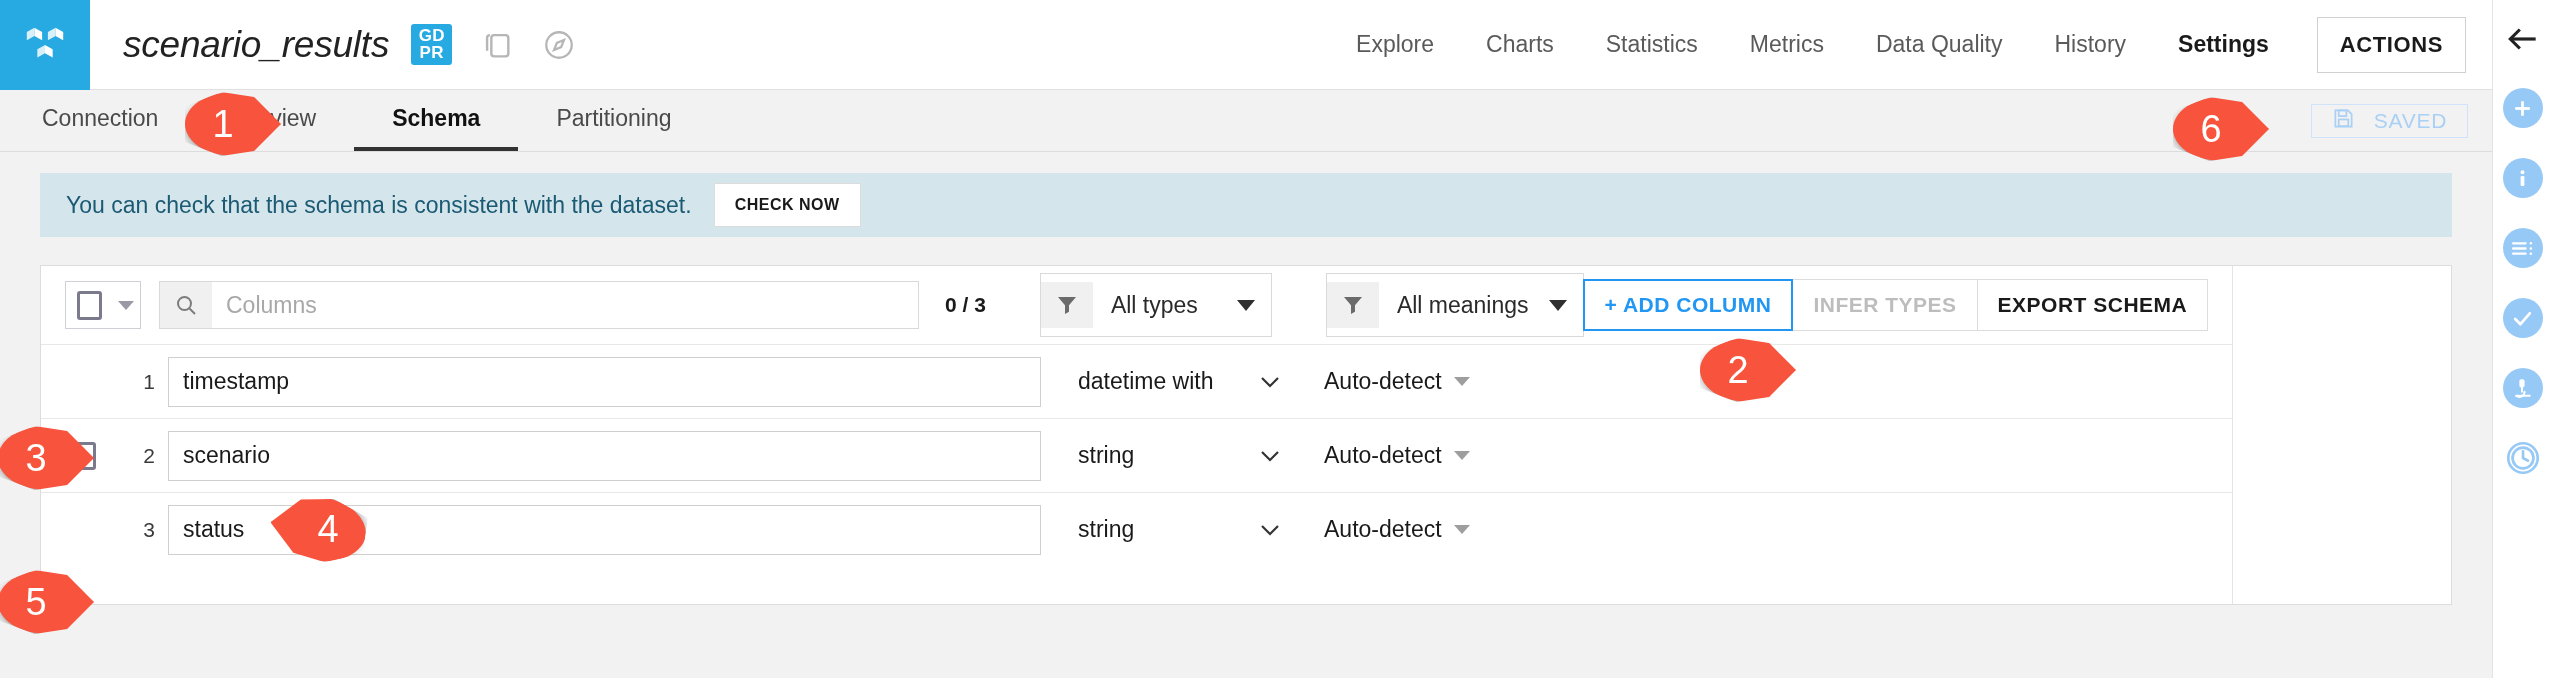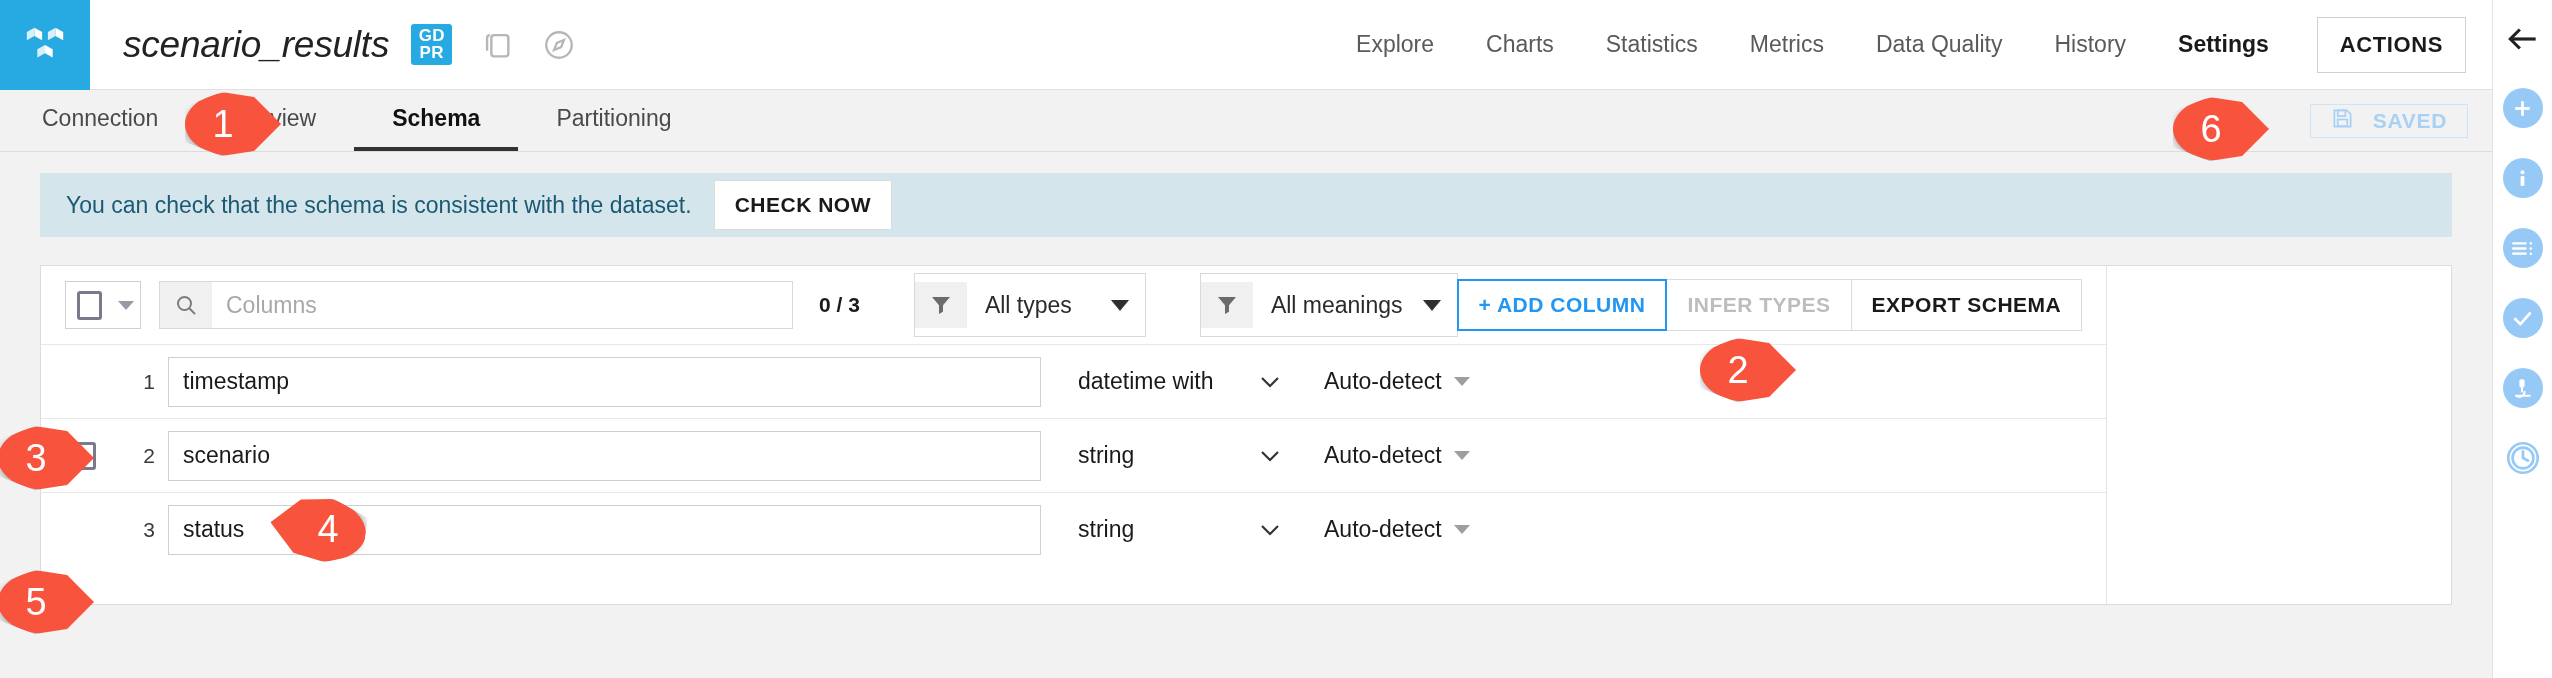--- a/index.html
+++ b/index.html
@@ -55,56 +55,56 @@
   .tab {
     font-size: 23px; color: #4a4a4a; padding: 0 38px; display: flex;
     align-items: center; cursor: pointer; white-space: nowrap;
     border-bottom: 4px solid transparent; margin-left: 0;
   }
   .tab:first-child { padding-left: 42px; }
   .tab.active { color: #111; font-weight: 700; border-bottom-color: #333; }
   .saved-btn {
     margin-left: auto; margin-right: 24px; align-self: center;
     border: 1px solid #cfe4fb; background: transparent; color: #a9d0f5;
-    font-size: 21px; font-weight: 700; letter-spacing: 0.7px;
+    font-size: 21px; font-weight: 400; letter-spacing: 0.7px;
     padding: 2px 20px; display: flex; align-items: center; gap: 19px;
     cursor: default; white-space: nowrap;
   }
   .saved-btn svg { width: 23px; height: 23px; }
 
   
   .banner-wrap { padding: 21px 40px 0 40px; }
   .banner {
     background: #d5e5ec; height: 64px; display: flex; align-items: center;
     padding: 0 26px;
   }
   .banner-text { font-size: 23px; color: #1b5a73; white-space: nowrap; }
   .check-now {
     margin-left: 22px; background: #ffffff; border: 1px solid #dcdcdc;
-    font-size: 21px; font-weight: 700; color: #1a1a1a; letter-spacing: 0.5px;
+    font-size: 16px; font-weight: 700; color: #1a1a1a; letter-spacing: 0.5px;
     padding: 12px 20px; cursor: pointer; white-space: nowrap;
   }
 
   
   .panel-wrap { padding: 28px 40px 0 40px; }
   .panel { background: #ffffff; border: 1px solid #dcdcdc; height: 340px; display: flex; }
   .panel-left { flex: 0 0 1797px; display: flex; flex-direction: column; border-right: 1px solid #e4e4e4; }
   .panel-right { flex: 1; background: #ffffff; }
 
   .toolbar { height: 78px; display: flex; align-items: center; padding: 0 0 0 24px; }
   .cb-group { display: flex; align-items: center; border: 1px solid #cfcfd6; height: 48px; }
   .cb-box {
     width: 46px; height: 46px; display: flex; align-items: center; justify-content: center;
     cursor: pointer;
   }
   .cb-sq { width: 25px; height: 29px; border: 3px solid #7a7a8c; border-radius: 3px; }
   .cb-caret { width: 28px; height: 46px; display: flex; align-items: center; justify-content: center; cursor: pointer; }
   .caret-d { width: 0; height: 0; border-left: 8px solid transparent; border-right: 8px solid transparent; border-top: 9px solid #9a9aa6; }
 
-  .search-box { margin-left: 18px; display: flex; align-items: center; border: 1px solid #d9d9d9; height: 48px; width: 634px; background: #fff; }
+  .search-box { margin-left: 18px; display: flex; align-items: center; border: 1px solid #d9d9d9; height: 48px; width: 760px; background: #fff; }
   .search-ic { width: 52px; height: 46px; background: #f0f0f0; display: flex; align-items: center; justify-content: center; }
   .search-ic svg { width: 24px; height: 24px; color: #7c7c7c; }
   .search-input { flex: 1; border: none; outline: none; font-size: 23px; color: #444; padding: 0 14px; font-family: "Liberation Sans", sans-serif; background: transparent; }
   .search-input::placeholder { color: #a8a8a8; }
   .count { margin-left: 26px; font-size: 21px; font-weight: 700; color: #1a1a1a; white-space: nowrap; }
 
   .filter { margin-left: 54px; display: flex; align-items: center; height: 64px; border: 1px solid #d9d9d9; background: #fff; }
   .filter-ic { width: 52px; height: 46px; background: #f0f0f0; display: flex; align-items: center; justify-content: center; }
   .filter-ic svg { width: 24px; height: 24px; color: #6b6b6b; }
   .filter-sel { display: flex; align-items: center; padding: 0 16px 0 18px; min-width: 178px; justify-content: space-between; cursor: pointer; }

